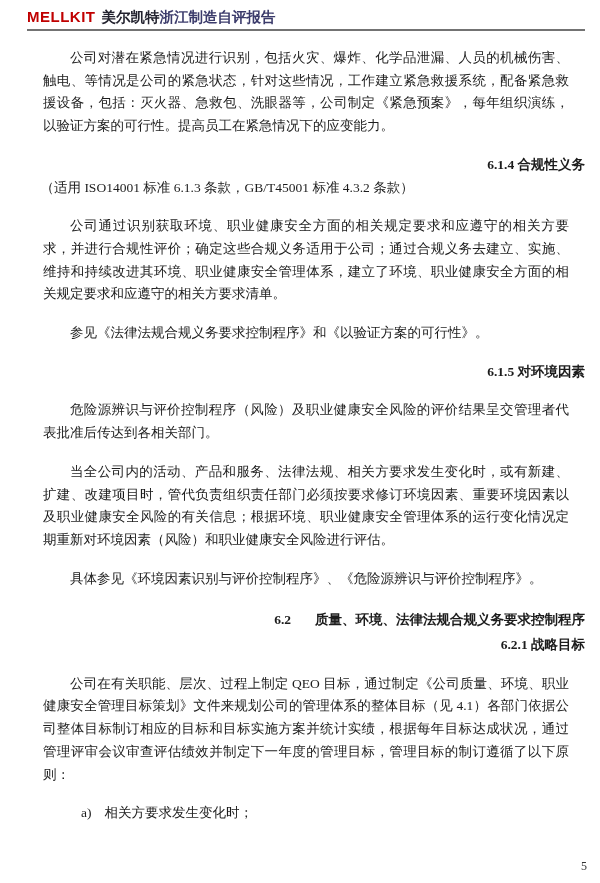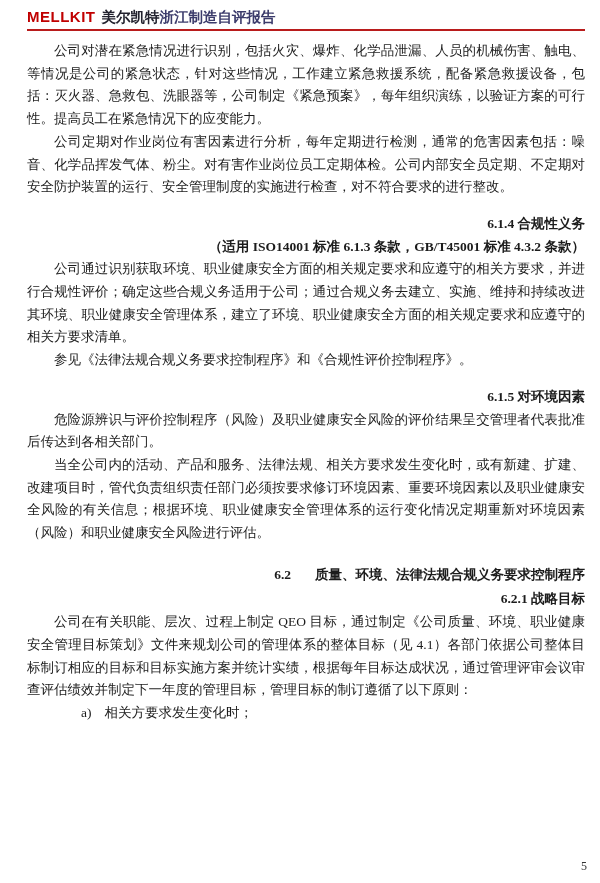--- a/index.html
+++ b/index.html
@@ -20,21 +20,21 @@
     box-sizing: border-box;
     width: 600px;
     height: 883px;
     position: relative;
   }
   
   .header {
     white-space: nowrap;
     line-height: 20px;
     padding-bottom: 2px;
-    border-bottom: 2px solid #b91c1c;
+    border-bottom: 2px solid #737373;
   }
   .brand {
     font-family: "Liberation Sans", sans-serif;
     font-weight: bold;
     font-size: 15px;
     color: #c00000;
     margin-right: 6px;
     letter-spacing: 0.5px;
   }
   .header-company {
@@ -48,40 +48,40 @@
     color: #3b3b6b;
   }
   
   .doc {
     margin-top: 9px;
     font-size: 13.5px;
     line-height: 22.7px;
     text-align: justify;
   }
   .para {
-    margin: 0;
+    margin: 16px;
     text-indent: 2em;
   }
   .sec {
     font-size: 13.5px;
     font-weight: bold;
     margin: 14px 0 0 0;
     text-align: right;
   }
   .sec-top {
     margin-top: 19px;
   }
   .sec-follow {
     margin-top: 2px;
   }
   .sec-sub {
-    font-weight: bold;
+    font-weight: normal;
     margin: 0;
     text-indent: 1em;
-    text-align: right;
+    text-align: left;
   }
   .sec-num {
     display: inline-block;
     margin-right: 24px;
   }
   .list-item {
     margin: 0;
     text-indent: 2em;
   }
   .li-label {
@@ -102,37 +102,37 @@
 <div class="page">
 
   <div class="header">
     <span class="brand">MELLKIT</span><span class="header-company">美尔凯特</span><span class="header-title">浙江制造自评报告</span>
   </div>
 
   <div class="doc">
 
     <p class="para">公司对潜在紧急情况进行识别，包括火灾、爆炸、化学品泄漏、人员的机械伤害、触电、等情况是公司的紧急状态，针对这些情况，工作建立紧急救援系统，配备紧急救援设备，包括：灭火器、急救包、洗眼器等，公司制定《紧急预案》，每年组织演练，以验证方案的可行性。提高员工在紧急情况下的应变能力。</p>
 
-    <p class="para">公司定期对作业岗位有害因素进行分析，每年定期进行检测，通常的危害因素包括：噪音、化学品挥发气体、粉尘。对有害作业岗位员工定期体检。公司内部安全员定期、不定期对安全防护装置的运行、安全管理制度的实施进行检查，对不符合要求的进行整改。</p>
 
     <h3 class="sec">6.1.4 合规性义务</h3>
 
     <p class="sec-sub">（适用 ISO14001 标准 6.1.3 条款，GB/T45001 标准 4.3.2 条款）</p>
 
     <p class="para">公司通过识别获取环境、职业健康安全方面的相关规定要求和应遵守的相关方要求，并进行合规性评价；确定这些合规义务适用于公司；通过合规义务去建立、实施、维持和持续改进其环境、职业健康安全管理体系，建立了环境、职业健康安全方面的相关规定要求和应遵守的相关方要求清单。</p>
 
-    <p class="para">参见《法律法规合规义务要求控制程序》和《合规性评价控制程序》。</p>
+    <p class="para">参见《法律法规合规义务要求控制程序》和《以验证方案的可行性》。</p>
 
     <h3 class="sec">6.1.5 对环境因素</h3>
 
     <p class="para">危险源辨识与评价控制程序（风险）及职业健康安全风险的评价结果呈交管理者代表批准后传达到各相关部门。</p>
 
     <p class="para">当全公司内的活动、产品和服务、法律法规、相关方要求发生变化时，或有新建、扩建、改建项目时，管代负责组织责任部门必须按要求修订环境因素、重要环境因素以及职业健康安全风险的有关信息；根据环境、职业健康安全管理体系的运行变化情况定期重新对环境因素（风险）和职业健康安全风险进行评估。</p>
 
 
+    <p class="para">具体参见《环境因素识别与评价控制程序》、《危险源辨识与评价控制程序》。</p>
 
     <h3 class="sec sec-top"><span class="sec-num">6.2</span><span>质量、环境、法律法规合规义务要求控制程序</span></h3>
 
     <h3 class="sec sec-follow">6.2.1 战略目标</h3>
 
     <p class="para">公司在有关职能、层次、过程上制定 QEO 目标，通过制定《公司质量、环境、职业健康安全管理目标策划》文件来规划公司的管理体系的整体目标（见 4.1）各部门依据公司整体目标制订相应的目标和目标实施方案并统计实绩，根据每年目标达成状况，通过管理评审会议审查评估绩效并制定下一年度的管理目标，管理目标的制订遵循了以下原则：</p>
 
     <p class="list-item"><span class="li-label">a)</span><span>相关方要求发生变化时；</span></p>
 
   </div>

